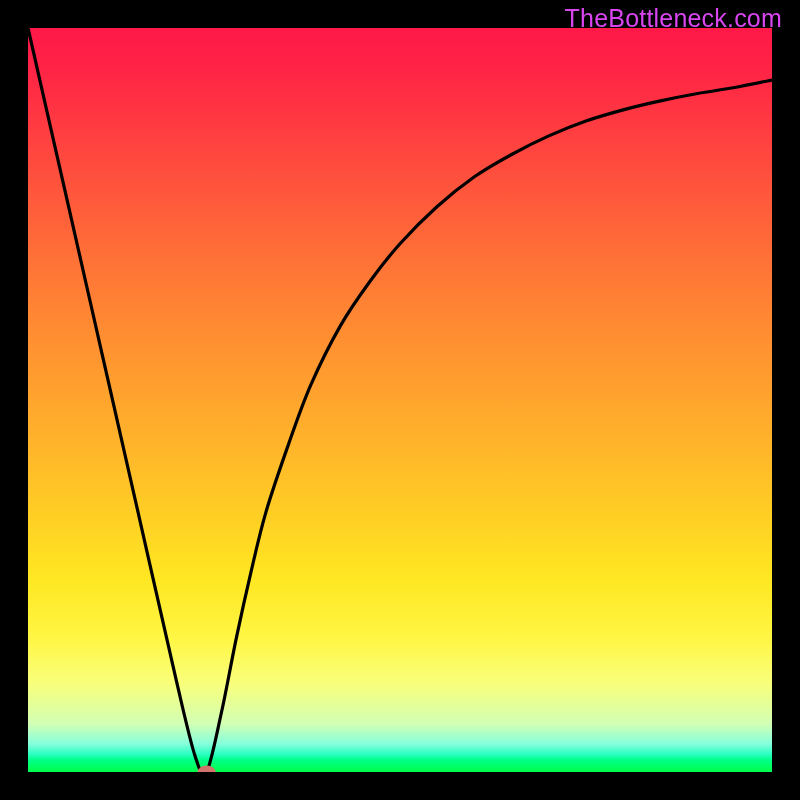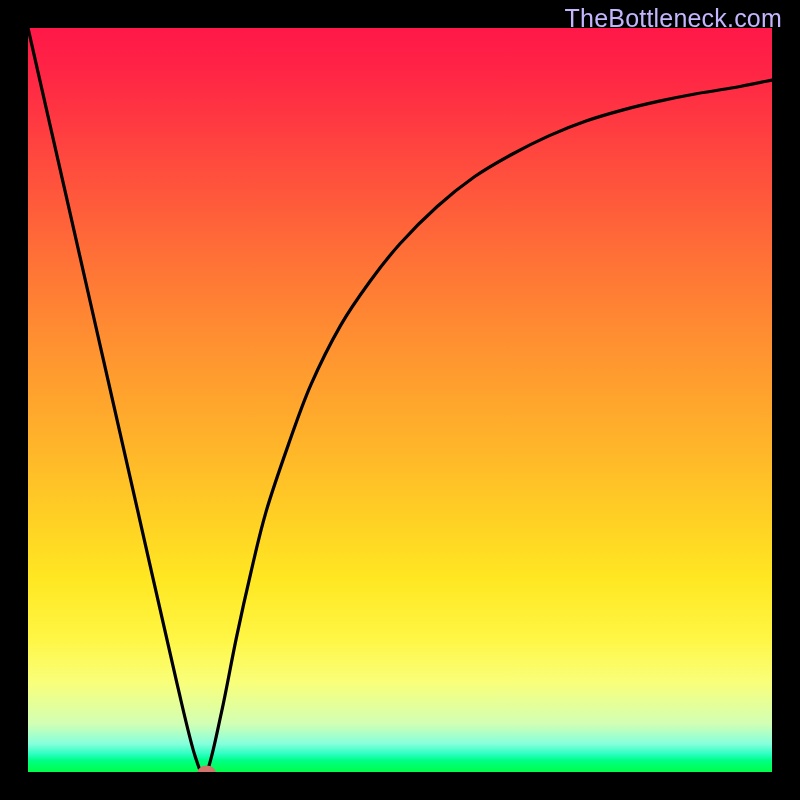--- a/index.html
+++ b/index.html
@@ -14,21 +14,21 @@
   .frame {
     position: relative;
     width: 800px;
     height: 800px;
     background: #000;
   }
   .watermark {
     position: absolute;
     top: 4px;
     right: 18px;
-    color: #c4b5fd;
+    color: #d946ef;
     font-size: 25px;
     font-weight: 400;
     letter-spacing: 0.2px;
     user-select: none;
   }
   .plot-area {
     position: absolute;
     left: 28px;
     top: 28px;
     width: 744px;

